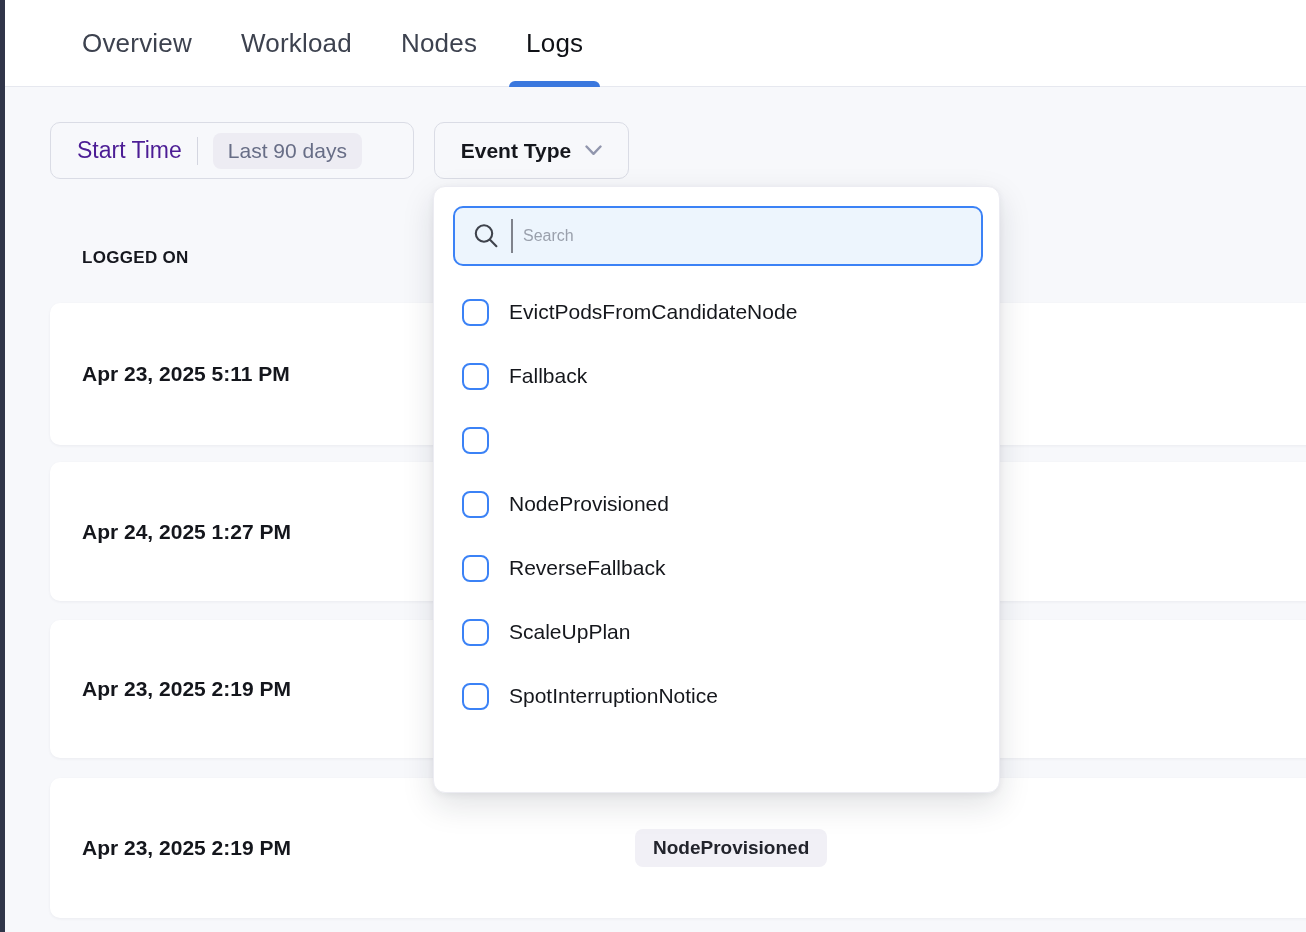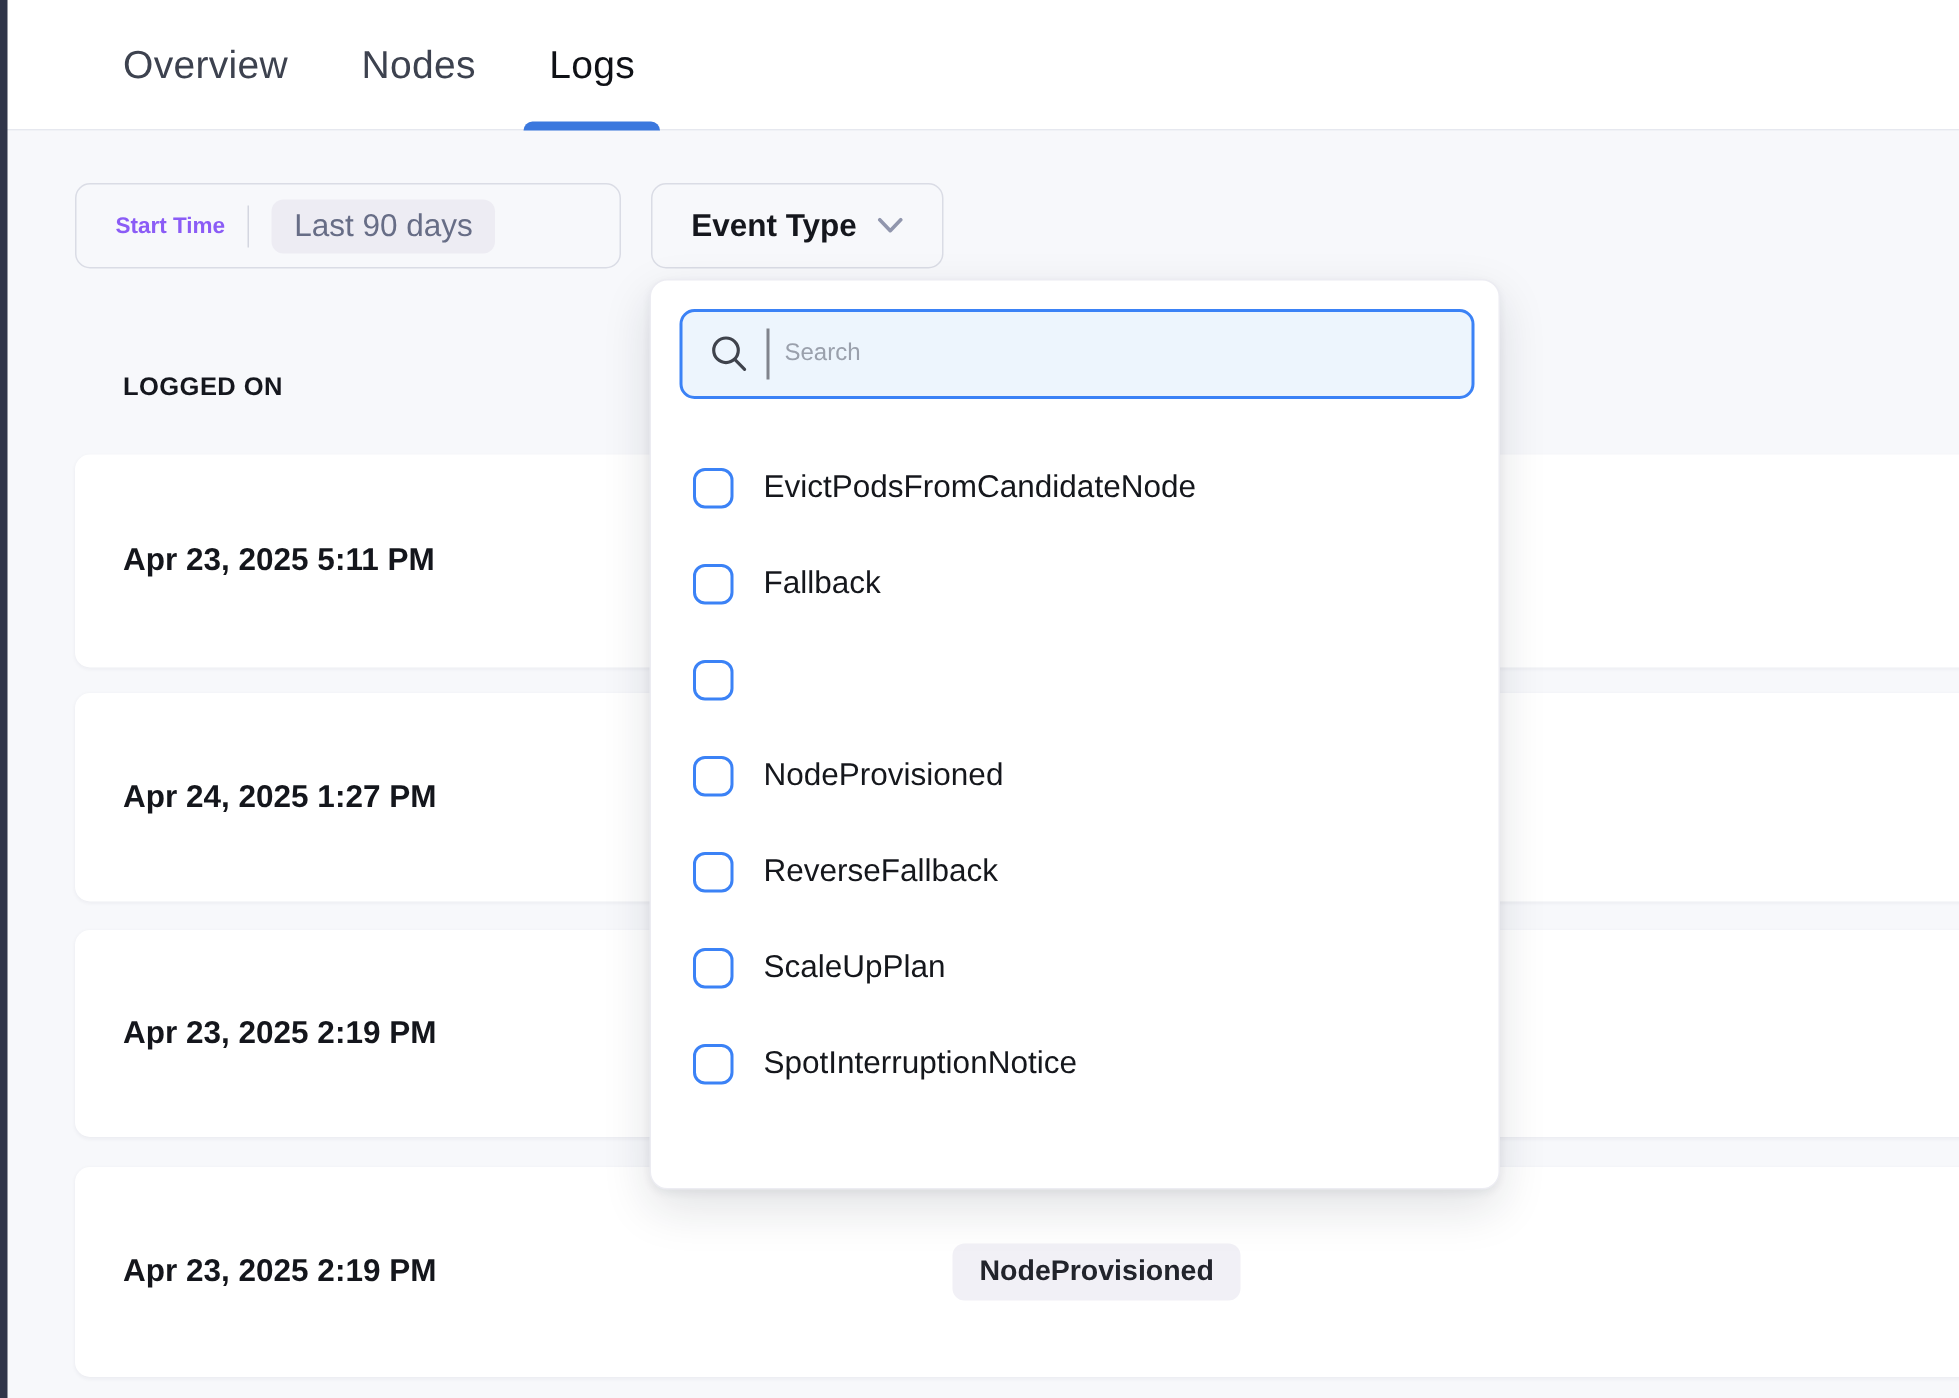--- a/index.html
+++ b/index.html
@@ -36,21 +36,21 @@
     display: block; position: absolute; left: -17px; right: -17px; bottom: 0;
     height: 6px; background: #3b78de; border-radius: 6px 6px 0 0;
   }
   
   .filter-start {
     position: absolute; left: 50px; top: 122px; height: 57px; min-width: 364px;
     border: 1px solid #dadce5; border-radius: 10px;
     display: flex; align-items: center; padding: 0 26px; gap: 15px;
     background: transparent; cursor: pointer;
   }
-  .filter-start .lbl { font-size: 15px; font-weight: 700; color: #8b5cf6; }
+  .filter-start .lbl { font-size: 23px; font-weight: 400; color: #4c1d95; }
   .filter-start .divider { width: 1px; height: 28px; background: #d4d6e0; }
   .filter-start .pill {
     background: #edecf3; border-radius: 8px; padding: 6px 15px;
     font-size: 21px; font-weight: 500; color: #676d86; white-space: nowrap;
   }
   .filter-event {
     position: absolute; left: 434px; top: 122px; height: 57px; min-width: 195px;
     border: 1px solid #dadce5; border-radius: 10px;
     display: flex; align-items: center; justify-content: center; padding: 0 24px; gap: 14px;
     background: transparent; cursor: pointer;
@@ -90,39 +90,43 @@
     border: 2px solid #3b82f6; border-radius: 10px; background: #edf5fd;
     display: flex; align-items: center; padding: 0 16px; gap: 10px;
   }
   .searchbox svg { flex: 0 0 auto; }
   .caret { width: 2px; height: 34px; background: #80838c; }
   .searchbox input {
     border: none; outline: none; background: transparent; flex: 1;
     font-size: 16px; color: #c2410c; font-family: inherit;
   }
   .searchbox input::placeholder { color: #9aa0ac; }
-  .opt-list { position: absolute; left: 0; top: 106px; width: 100%; }
+  .opt-list { position: absolute; left: 0; top: 93px; width: 100%; }
   .opt {
     height: 64px; display: flex; align-items: center; padding-left: 28px; gap: 20px;
     cursor: pointer;
   }
   .cbx {
     width: 27px; height: 27px; border: 2px solid #3b82f6; border-radius: 8px;
     background: #ffffff; flex: 0 0 auto;
   }
   .opt .olbl { font-size: 21px; color: #15171c; }
 </style>
 </head>
 <body>
 
 <div class="left-strip"></div>
 
 <div class="tabbar">
   <div class="tab">
     <span>Overview</span>
+
+  </div>
+  <div class="tab">
+    <span>Workload</span>
 
   </div>
   <div class="tab">
     <span>Nodes</span>
 
   </div>
   <div class="tab active">
     <span>Logs</span>
     <div class="underline"></div>
   </div>

